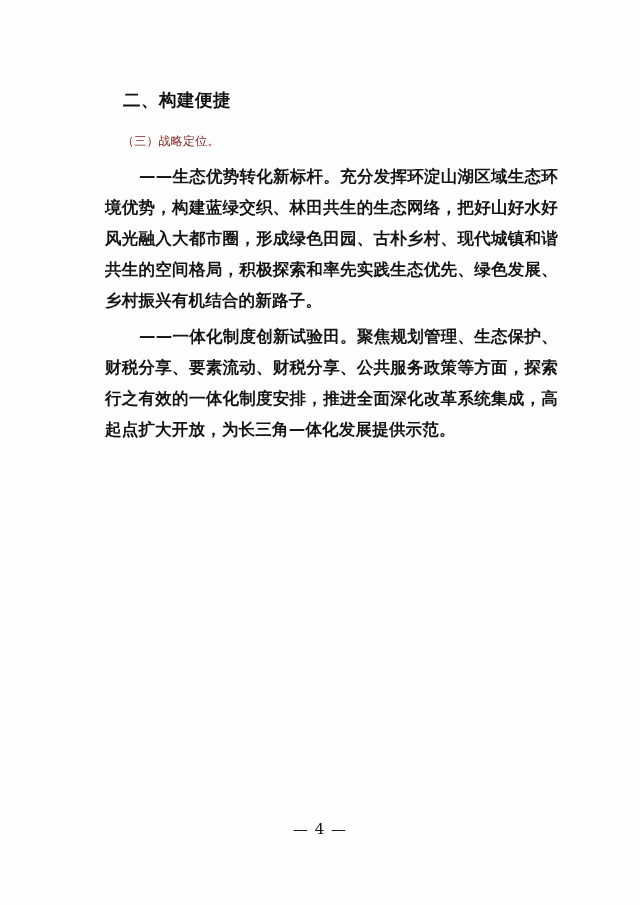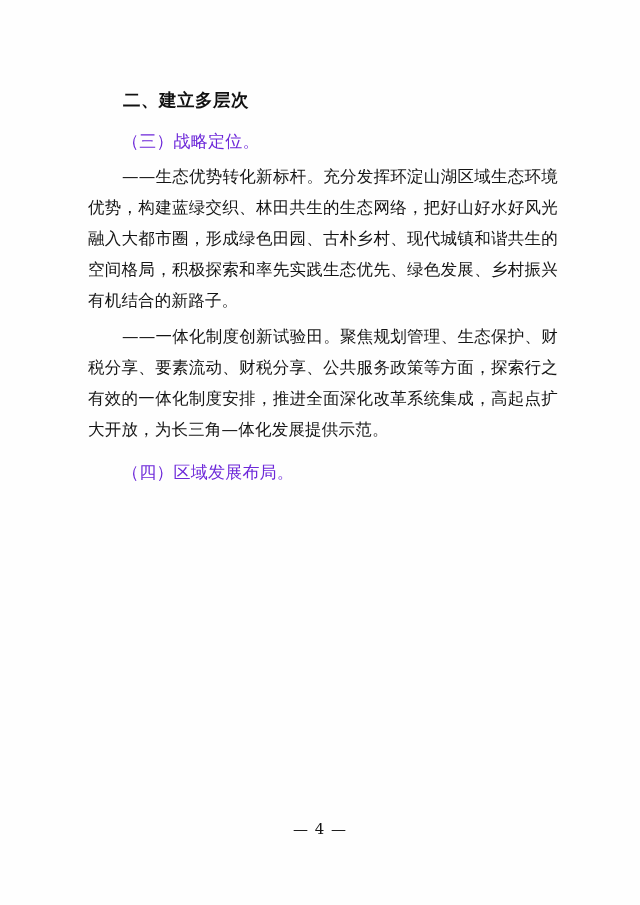--- a/index.html
+++ b/index.html
@@ -31,64 +31,64 @@
   .heading {
     font-family: "DejaVu Sans", "Liberation Sans", sans-serif;
     font-weight: bold;
     font-size: 17.5px;
     letter-spacing: 0.5px;
     margin: 0 0 14px 0;
     text-indent: 35px;
     color: #111;
   }
   p.para {
-    margin: 0 0 5px 0;
+    margin: 0 0 5px 17px;
     font-size: 16.5px;
     line-height: 31px;
     text-align: justify;
     text-justify: inter-ideograph;
     text-indent: 34px;
     letter-spacing: 0.2px;
     color: #141414;
+    font-weight: bold;
   }
   p.sub-title {
     margin: 0 0 4px 0;
-    font-size: 17px;
+    font-size: 12px;
     line-height: 31px;
     text-indent: 34px;
     letter-spacing: 0.2px;
-    color: #6d28d9;
+    color: #7f1d1d;
   }
   .footer {
     position: absolute;
     left: 0;
     right: 0;
     top: 820px;
     text-align: center;
     font-size: 15px;
     font-family: "DejaVu Serif", "Liberation Serif", serif;
     color: #141414;
     letter-spacing: 1px;
   }
   .spacer-sm { height: 7px; }
 </style>
 </head>
 <body>
 
 <div class="page">
   <div class="content">
 
-    <h2 class="heading">二、建立多层次</h2>
+    <h2 class="heading">二、构建便捷</h2>
 
     <p class="sub-title">（三）战略定位。</p>
 
     <p class="para">——生态优势转化新标杆。充分发挥环淀山湖区域生态环境优势，构建蓝绿交织、林田共生的生态网络，把好山好水好风光融入大都市圈，形成绿色田园、古朴乡村、现代城镇和谐共生的空间格局，积极探索和率先实践生态优先、绿色发展、乡村振兴有机结合的新路子。</p>
     <p class="para">——一体化制度创新试验田。聚焦规划管理、生态保护、财税分享、要素流动、财税分享、公共服务政策等方面，探索行之有效的一体化制度安排，推进全面深化改革系统集成，高起点扩大开放，为长三角—体化发展提供示范。</p>
 
     <div class="spacer-sm"></div>
 
-    <p class="sub-title">（四）区域发展布局。</p>
 
 
   </div>
 
   <div class="footer">— 4 —</div>
 </div>
 
 </body></html>

